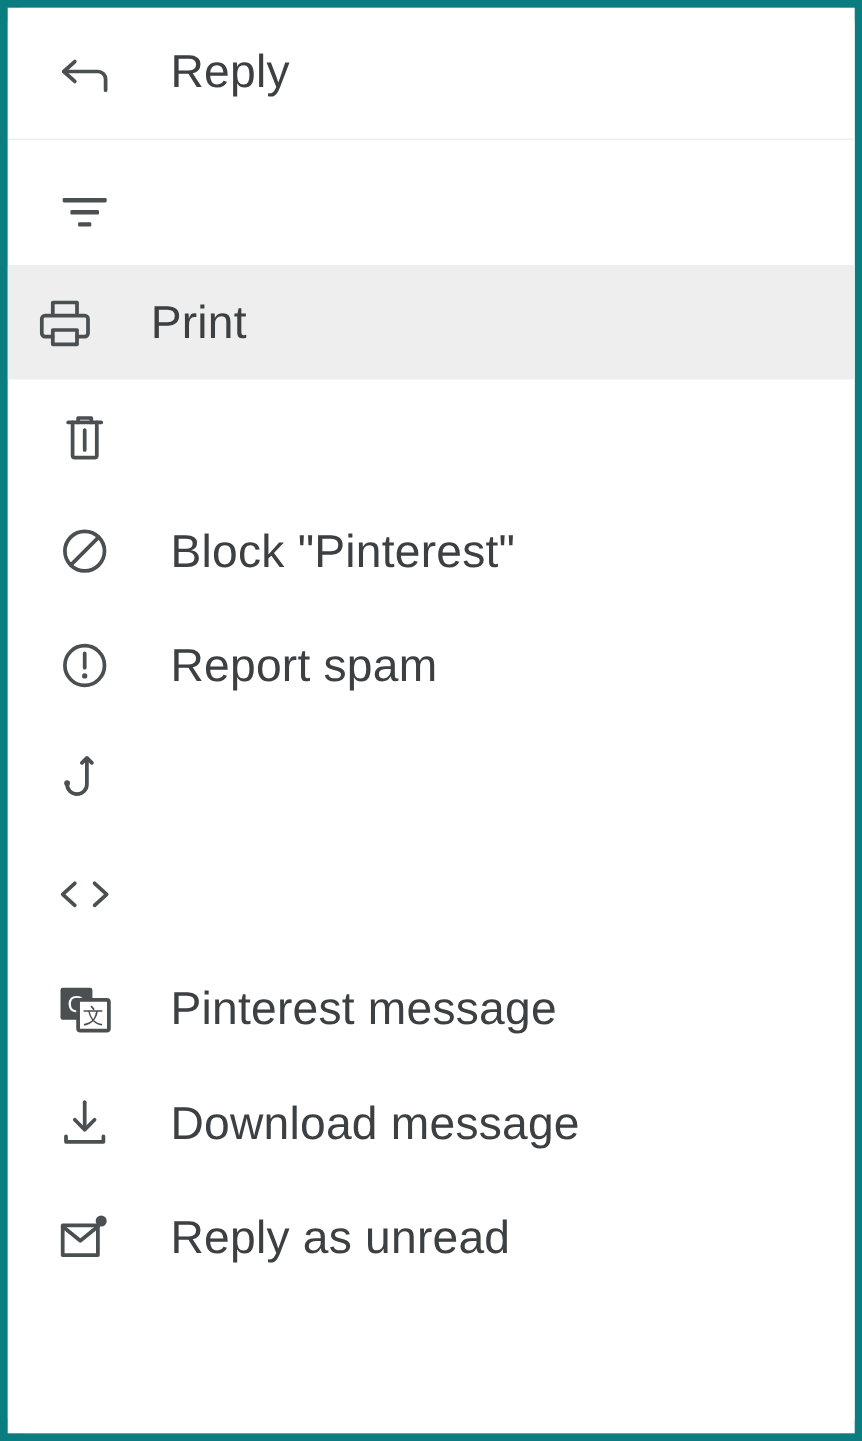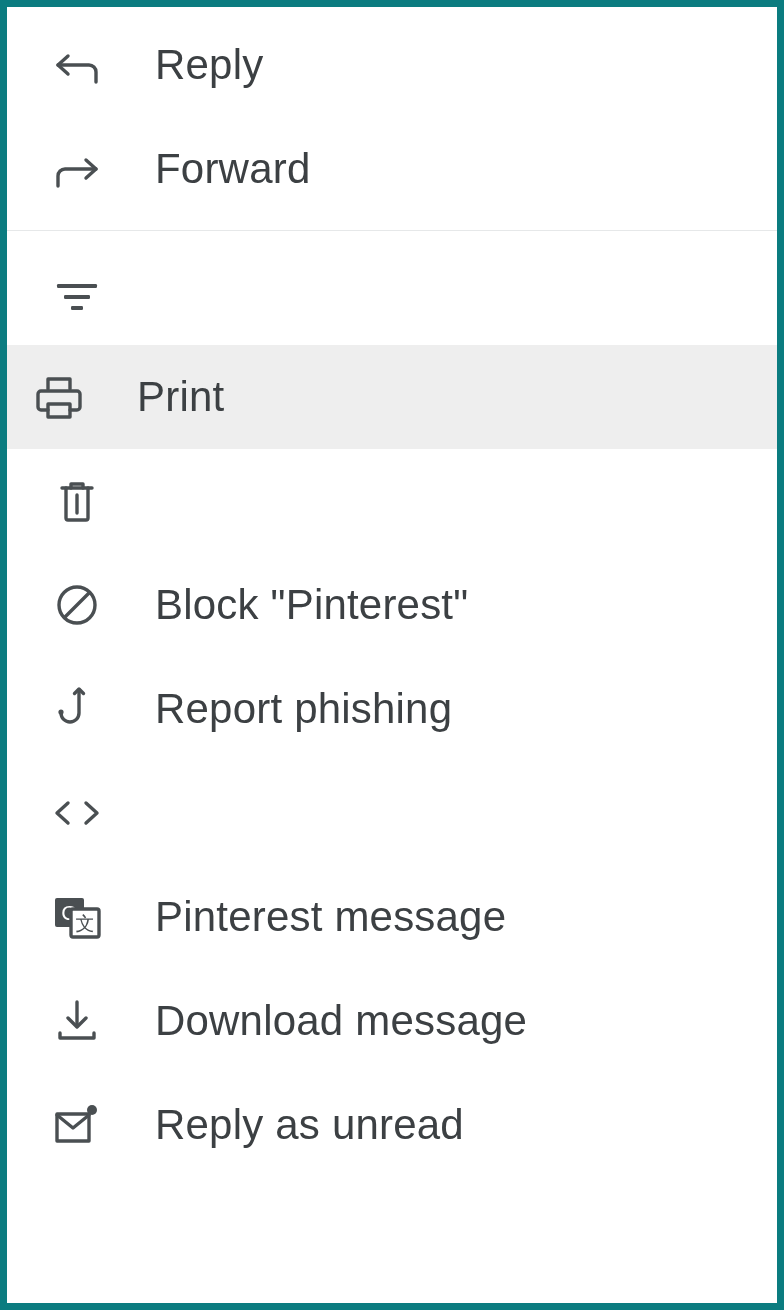--- a/index.html
+++ b/index.html
@@ -92,29 +92,20 @@
       <div class="menu-item">
         <span class="icon-slot">
           <svg width="56" height="56" viewBox="0 0 56 56" aria-hidden="true">
             <path class="ico-stroke" d="M19 19 L9 28 L19 37"></path>
             <path class="ico-stroke" d="M9 28 H40 a7 7 0 0 1 7 7 V45"></path>
           </svg>
         </span>
         <span class="label">Reply</span>
       </div>
 
-      <div class="menu-item">
-        <span class="icon-slot">
-          <svg width="56" height="56" viewBox="0 0 56 56" aria-hidden="true">
-            <path class="ico-stroke" d="M37 19 L47 28 L37 37"></path>
-            <path class="ico-stroke" d="M47 28 H16 a7 7 0 0 0 -7 7 V45"></path>
-          </svg>
-        </span>
-        <span class="label">Forward</span>
-      </div>
 
     </div>
 
     <div class="divider"></div>
 
     <div class="menu-group">
 
       <div class="menu-item">
         <span class="icon-slot">
           <svg width="56" height="56" viewBox="0 0 56 56" aria-hidden="true">
@@ -150,30 +141,39 @@
       <div class="menu-item">
         <span class="icon-slot">
           <svg width="56" height="56" viewBox="0 0 56 56" aria-hidden="true">
             <circle class="ico-stroke" cx="28" cy="28" r="18"></circle>
             <path class="ico-stroke" d="M15.5 40.5 L40.5 15.5"></path>
           </svg>
         </span>
         <span class="label">Block "Pinterest"</span>
       </div>
 
+      <div class="menu-item">
+        <span class="icon-slot">
+          <svg width="56" height="56" viewBox="0 0 56 56" aria-hidden="true">
+            <circle class="ico-stroke" cx="28" cy="28" r="18"></circle>
+            <path class="ico-stroke" d="M28 17 V30"></path>
+            <circle class="ico-fill" cx="28" cy="37.5" r="2.4"></circle>
+          </svg>
+        </span>
+        <span class="label">Report spam</span>
+      </div>
 
       <div class="menu-item">
         <span class="icon-slot">
           <svg width="56" height="56" viewBox="0 0 56 56" aria-hidden="true">
             <path class="ico-stroke" d="M30 9 V32 a9 9 0 0 1 -9 9 a9 9 0 0 1 -9 -9"></path>
             <path class="ico-stroke" d="M25.5 12.5 L30 8 L34.5 12.5"></path>
             <circle class="ico-fill" cx="12" cy="31" r="2.6"></circle>
           </svg>
         </span>
-        <span class="label">Report phishing</span>
       </div>
 
       <div class="menu-item">
         <span class="icon-slot">
           <svg width="56" height="56" viewBox="0 0 56 56" aria-hidden="true">
             <path class="ico-stroke" d="M19 18 L8 28 L19 38"></path>
             <path class="ico-stroke" d="M37 18 L48 28 L37 38"></path>
           </svg>
         </span>
       </div>

